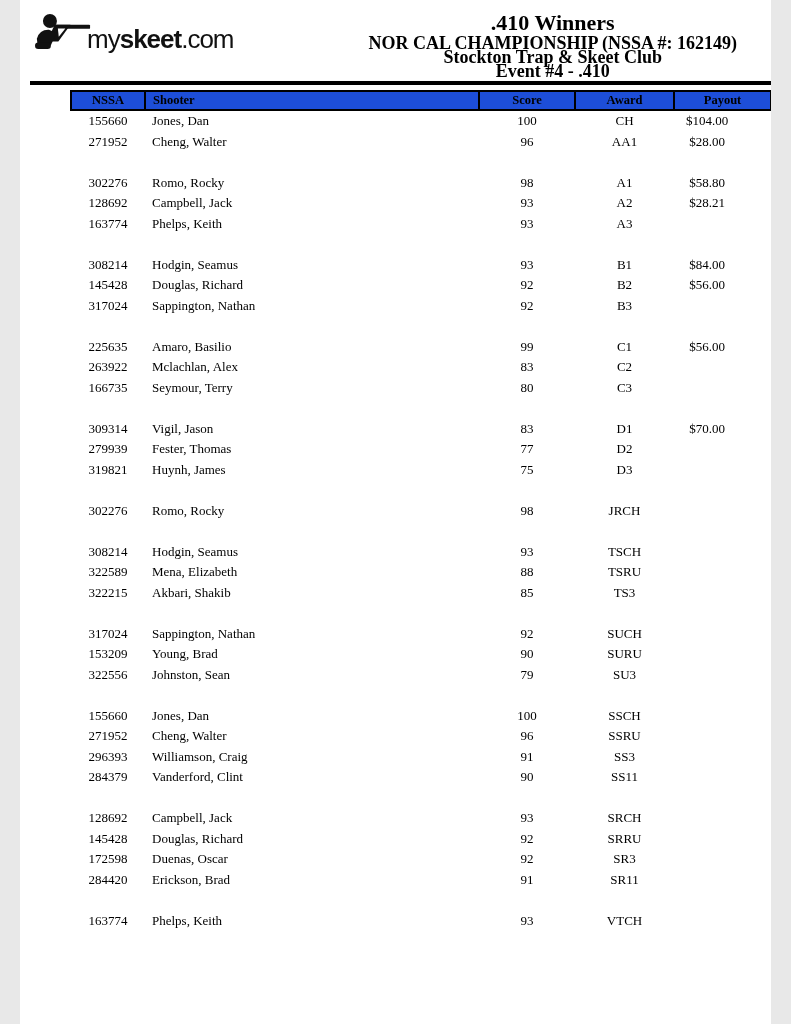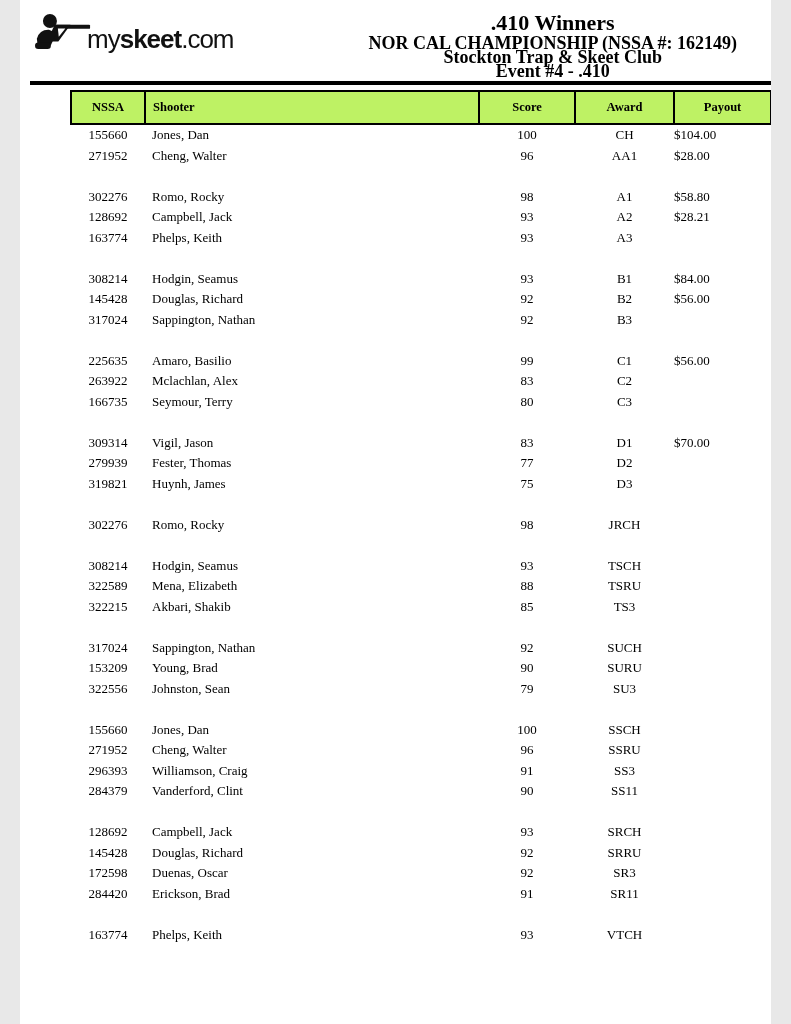--- a/index.html
+++ b/index.html
@@ -21,31 +21,31 @@
   .title { font-size:22px; font-weight:bold; line-height:1.0; margin-bottom:2px; }
   .sub { font-size:18px; font-weight:bold; line-height:14px; }
   
   .rule { position:absolute; left:10px; top:81px; width:771px; height:4px; background:#000; }
   
   table.results {
     position:absolute; left:50px; top:90px; width:700px;
     border-collapse:collapse; table-layout:fixed;
   }
   table.results th {
-    background:#bef264; border:2px solid #000;
-    font-size:12.5px; font-weight:bold; height:17px; padding:7px;
+    background:#1d4ed8; border:2px solid #000;
+    font-size:12.5px; font-weight:bold; height:17px; padding:0;
     text-align:center; vertical-align:middle;
   }
   table.results th.col-shooter { text-align:left; padding-left:7px; }
   table.results td {
     font-size:13px; height:20.5px; padding:0;
     text-align:center; vertical-align:middle; white-space:nowrap;
   }
   table.results td.col-shooter { text-align:left; padding-left:7px; }
-  table.results td.col-payout { text-align:left; padding-right:31px; }
+  table.results td.col-payout { text-align:center; padding-right:31px; }
   table.results tr.spacer td { height:20.5px; }
 </style>
 </head>
 <body>
 
 <div class="page">
 
   <div class="logo">
     <svg viewBox="0 0 60 44" aria-hidden="true">
       <circle cx="16" cy="8" r="7.5" fill="#111"></circle>

